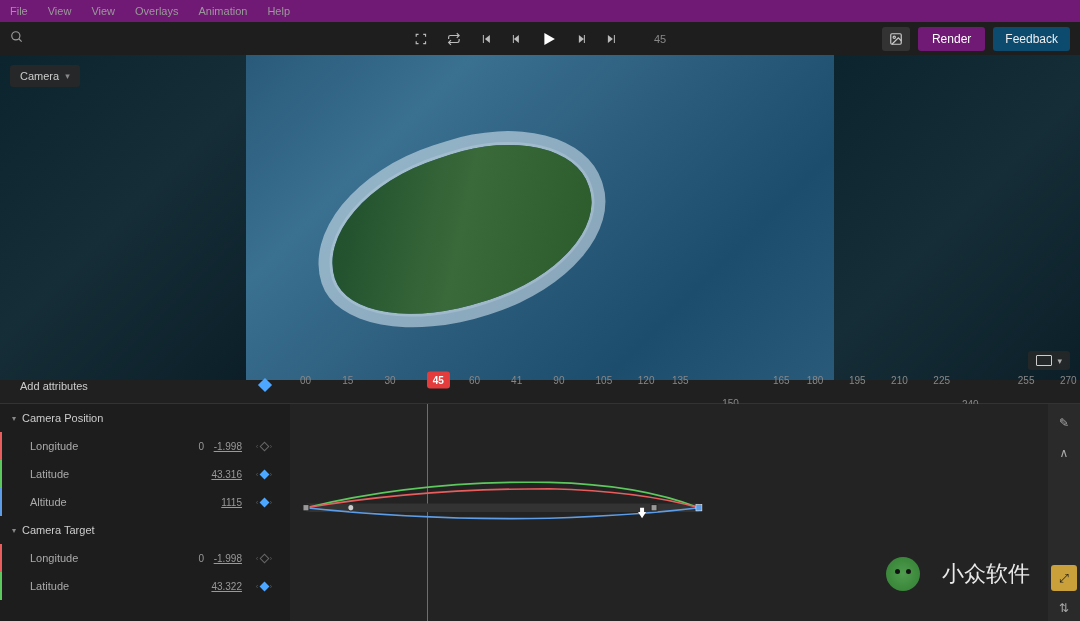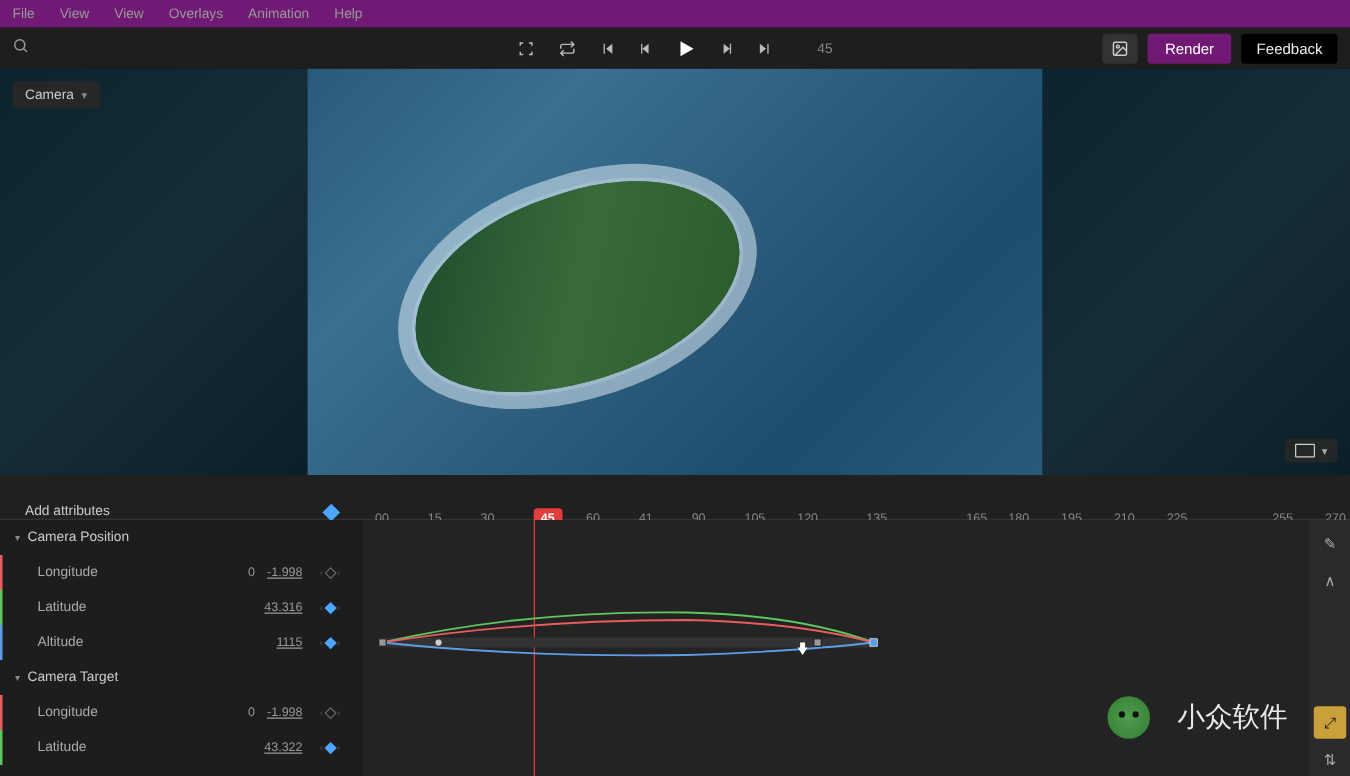--- a/index.html
+++ b/index.html
@@ -8,32 +8,32 @@
 .menubar span { color:#999; cursor:pointer; }
 .toolbar { height:33px; background:#1e1e1e; display:flex; align-items:center; padding:0 10px; }
 .search { color:#999; font-size:14px; }
 .transport { position:absolute; left:50%; transform:translateX(-50%); display:flex; align-items:center; gap:18px; }
 .transport-btn { color:#bbb; font-size:12px; cursor:pointer; display:flex; align-items:center; justify-content:center; }
 .play-icon svg { fill:#fff; }
 .frame-label { font-size:11px; color:#888; margin-left:18px; }
 .right-tools { margin-left:auto; display:flex; gap:8px; align-items:center; }
 .icon-btn { width:28px; height:24px; background:#333; border-radius:3px; display:flex; align-items:center; justify-content:center; color:#ccc; cursor:pointer; }
 .btn-render { background:#701a75; color:#fff; font-size:12px; padding:5px 14px; border-radius:3px; cursor:pointer; }
-.btn-feedback { background:#000000; color:#eee; font-size:12px; padding:5px 12px; border-radius:3px; cursor:pointer; }
+.btn-feedback { background:#0c4a6e; color:#eee; font-size:12px; padding:5px 12px; border-radius:3px; cursor:pointer; }
 .viewport { height:325px; background:#0a0a0a; position:relative; display:flex; justify-content:center; }
 .viewport-center { width:588px; height:325px; position:relative; overflow:hidden; background:linear-gradient(135deg,#2a5a7a 0%,#3a7090 25%,#2d5d7d 50%,#1d4d6d 75%,#2a5a7a 100%); }
 .viewport-left,.viewport-right { height:325px; flex:1; background:linear-gradient(135deg,#0d3545 0%,#1d4555 50%,#0d2d3d 100%); opacity:0.6; }
 .camera-drop { position:absolute; top:10px; left:10px; background:rgba(40,40,40,0.9); padding:5px 10px; border-radius:3px; font-size:11px; color:#ccc; display:flex; align-items:center; gap:6px; cursor:pointer; }
 .camera-drop::after { content:"▾"; font-size:9px; color:#888; }
 .aspect-btn { position:absolute; bottom:10px; right:10px; background:rgba(40,40,40,0.85); padding:4px 8px; border-radius:3px; display:flex; align-items:center; gap:5px; cursor:pointer; }
 .aspect-btn .rect { width:16px; height:11px; border:1.5px solid #ccc; border-radius:1px; }
 .aspect-btn::after { content:"▾"; font-size:9px; color:#aaa; }
 .island { position:absolute; left:80px; top:100px; width:270px; height:150px; background:linear-gradient(120deg,#1a4a2a,#3a6a3a,#2a5a2a); border-radius:50% 45% 48% 50%/55% 48% 50% 45%; transform:rotate(-18deg); box-shadow:0 0 0 14px rgba(220,235,245,0.55),0 0 0 3px rgba(180,200,210,0.3); }
 .timeline-panel { height:241px; background:#202020; display:flex; flex-direction:column; }
-.timeline-header { height:36px; display:flex; align-items:flex-end; border-bottom:1px solid #333; }
+.timeline-header { height:24px; display:flex; align-items:flex-start; border-bottom:1px solid #333; }
 .add-attrs { width:240px; padding-left:20px; font-size:11px; color:#ccc; }
 .key-toggle { width:50px; display:flex; justify-content:center; }
 .diamond { width:10px; height:10px; background:#4da6ff; transform:rotate(45deg); cursor:pointer; }
 .diamond-empty { width:8px; height:8px; border:1px solid #666; transform:rotate(45deg); cursor:pointer; }
 .ruler { flex:1; display:flex; align-items:center; position:relative; font-size:10px; color:#888; padding-left:10px; }
 .tick { position:absolute; top:50%; transform:translateY(-50%); }
 .tick.current { background:#e43c3c; color:#fff; padding:3px 6px; border-radius:3px; font-weight:bold; }
 .tracks-area { flex:1; display:flex; position:relative; }
 .props-panel { width:290px; background:#1d1d1d; overflow-y:auto; }
 .prop-group { padding:8px 12px; font-size:11px; color:#ccc; display:flex; align-items:center; gap:6px; }
@@ -152,21 +152,21 @@
     <div class="ruler" id="ruler">
         <span class="tick" style="left: 10px;">00</span>
         <span class="tick" style="left: 52.2222px;">15</span>
         <span class="tick" style="left: 94.4444px;">30</span>
         <span class="tick current" style="left: 136.667px;">45</span>
         <span class="tick" style="left: 178.889px;">60</span>
         <span class="tick" style="left: 221.111px;">41</span>
         <span class="tick" style="left: 263.333px;">90</span>
         <span class="tick" style="left: 305.556px;">105</span>
         <span class="tick" style="left: 347.778px;">120</span>
-        <span class="tick" style="left: 403px;">135</span>
+        <span class="tick" style="left: 382px;">135</span>
         <span class="tick" style="left: 432.222px; margin-top: 23px;">150</span>
         <span class="tick" style="left: 483px;">165</span>
         <span class="tick" style="left: 516.667px;">180</span>
         <span class="tick" style="left: 558.889px;">195</span>
         <span class="tick" style="left: 601.111px;">210</span>
         <span class="tick" style="left: 643.333px;">225</span>
         <span class="tick" style="left: 672px; margin-top: 24px;">240</span>
         <span class="tick" style="left: 727.778px;">255</span>
         <span class="tick" style="left: 770px;">270</span>
       </div>

